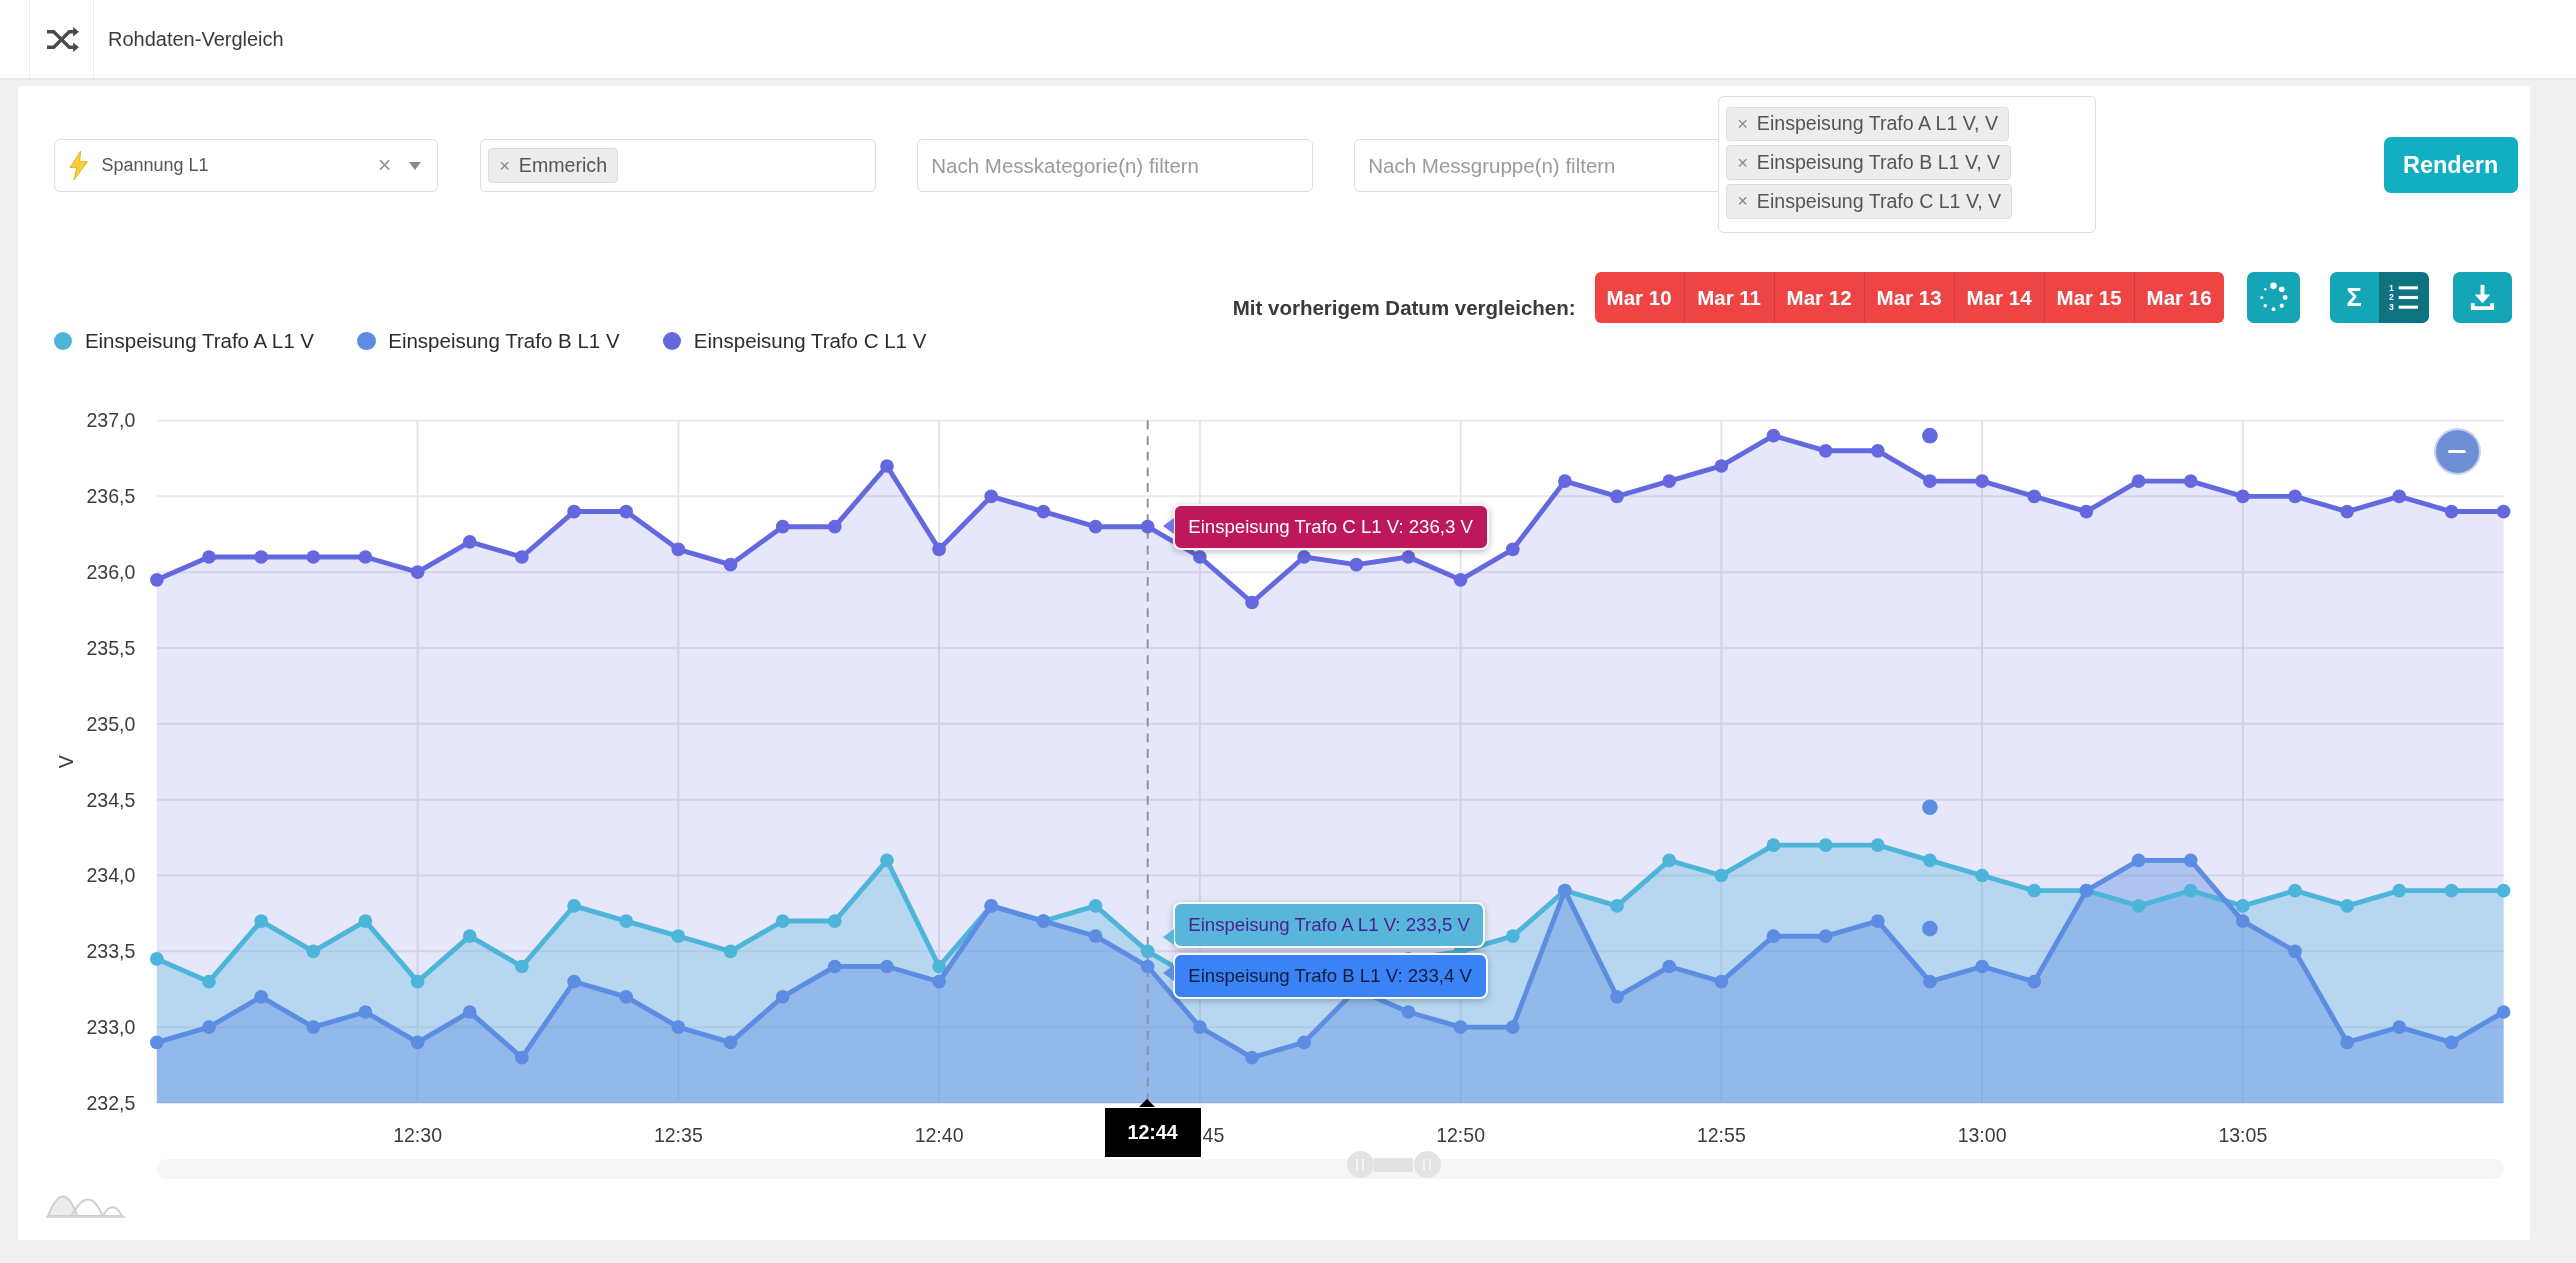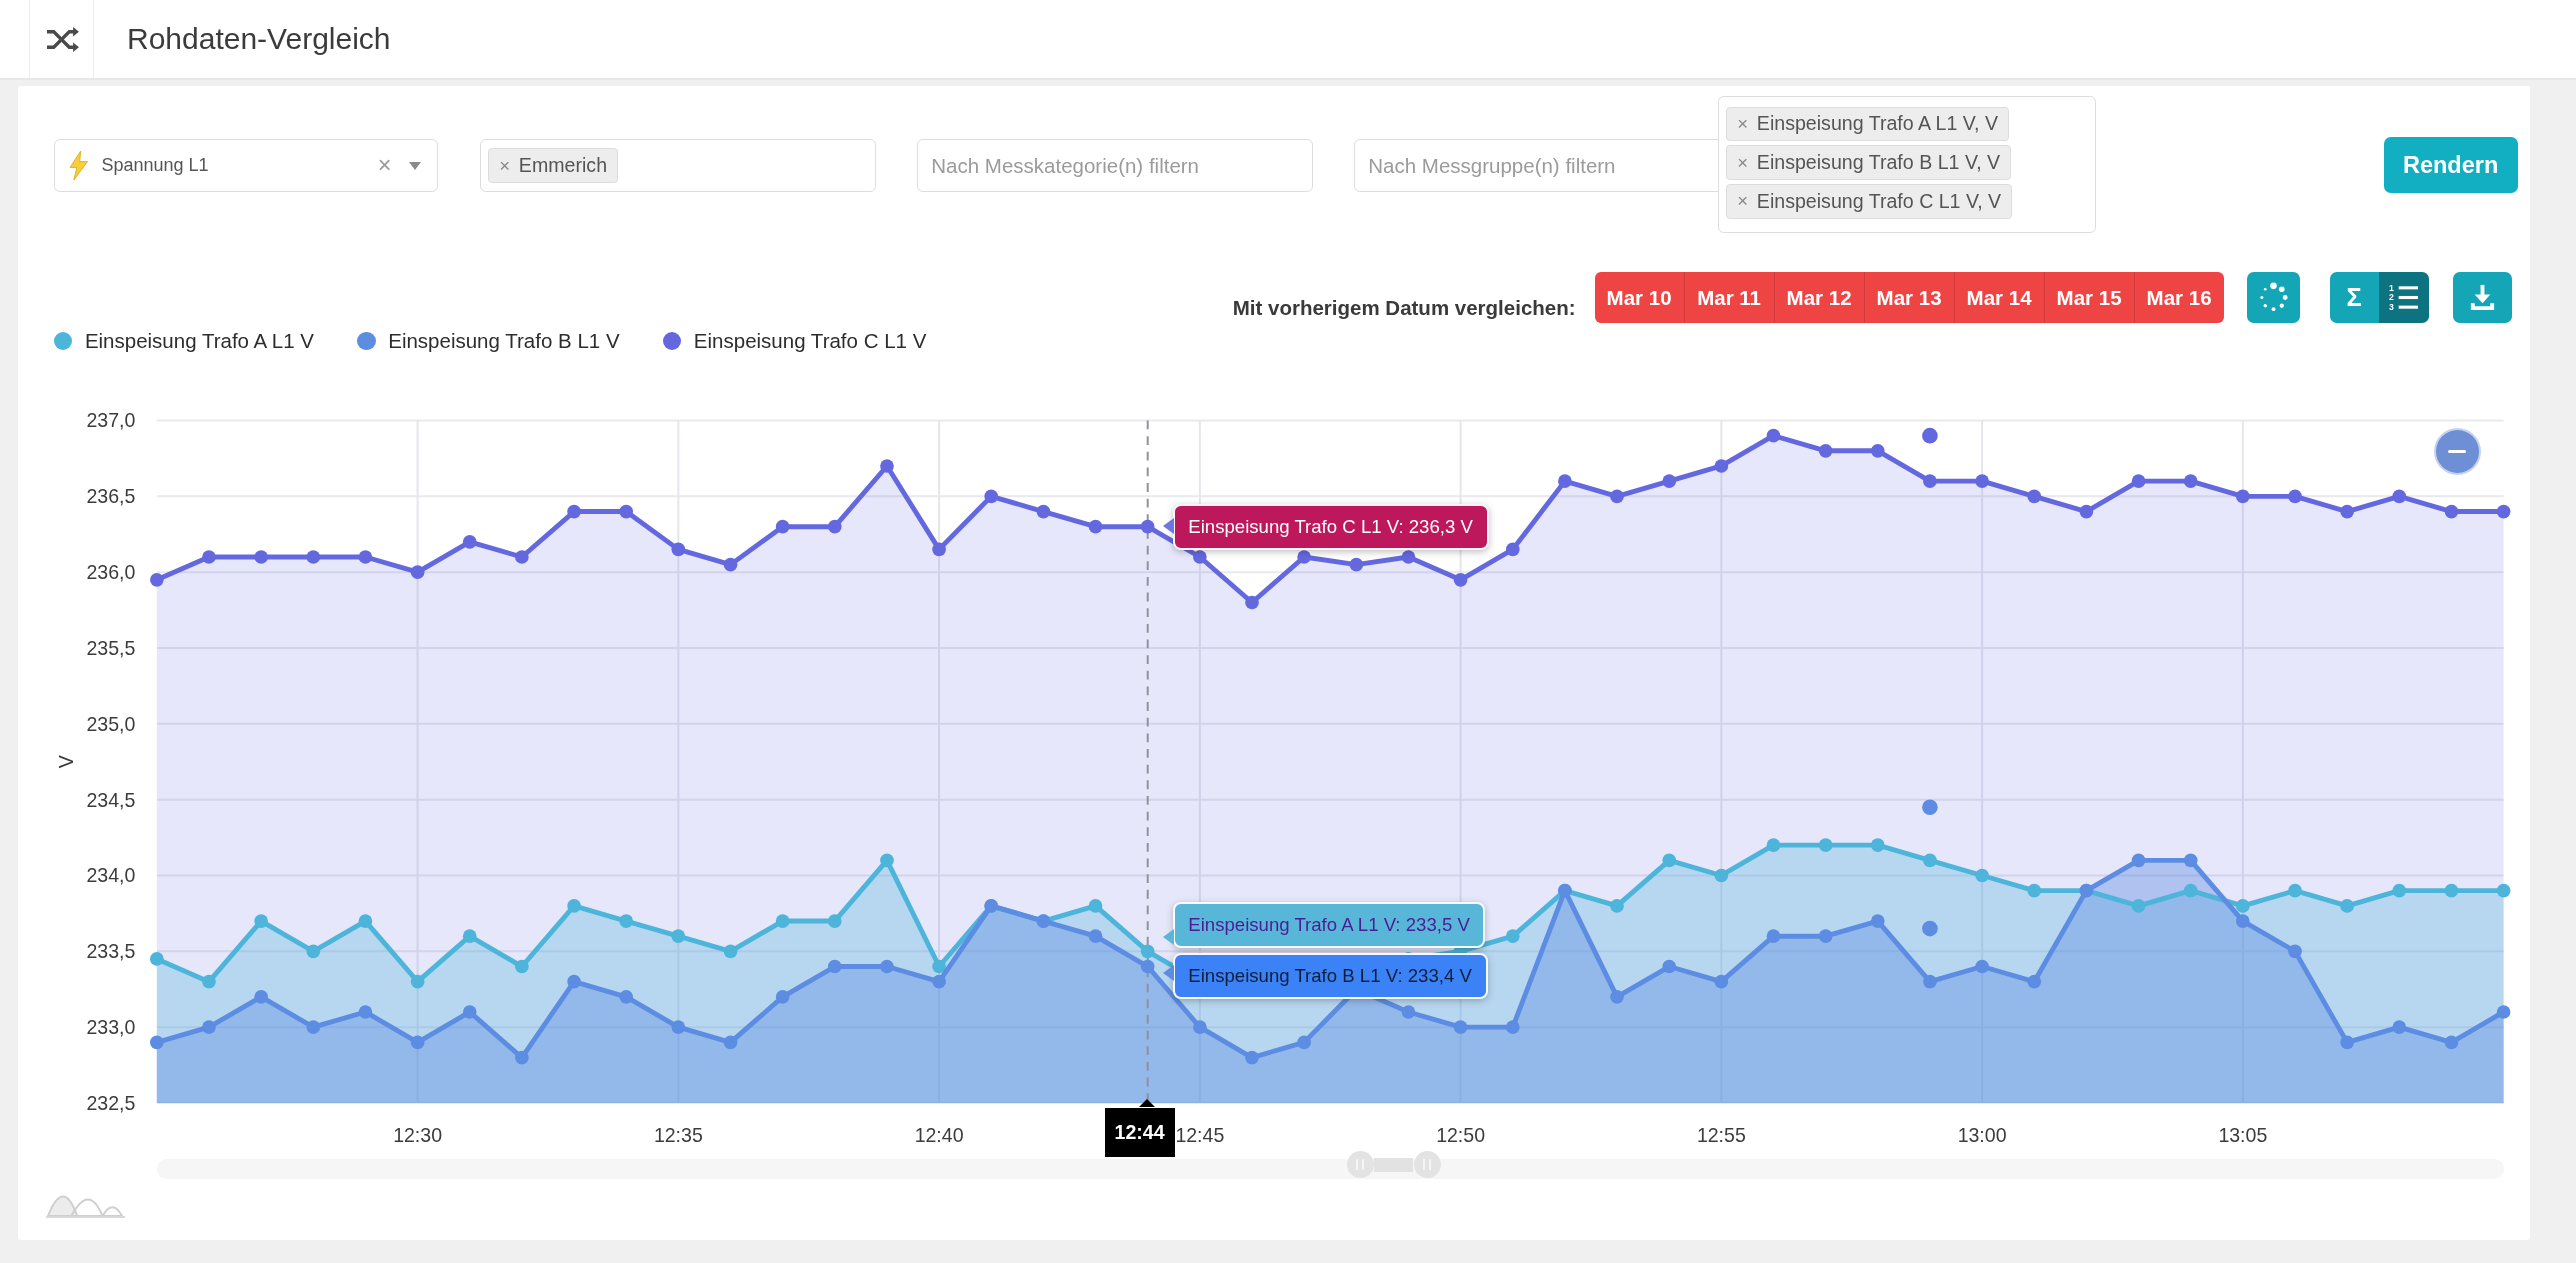--- a/index.html
+++ b/index.html
@@ -1,19 +1,19 @@
 <!DOCTYPE html>
 <html><head>
 <meta charset="utf-8">
 <style>
   html,body{margin:0;padding:0;}
   body{width:2576px;height:1264px;background:#f0f0f1;font-family:"Liberation Sans",sans-serif;overflow:hidden;position:relative;}
   .header{position:absolute;left:0;top:0;width:2576px;height:78px;background:#fff;border-bottom:2px solid #e7e7e7;}
   .menu-cell{position:absolute;left:29px;top:0;width:63px;height:78px;border-left:1px solid #ececec;border-right:1px solid #ececec;display:flex;align-items:center;justify-content:center;cursor:pointer;}
-  .hdr-title{position:absolute;left:127px;top:0;height:78px;line-height:78px;font-size:30px;color:#3b3b3b;}
+  .hdr-title{position:absolute;left:108px;top:0;height:78px;line-height:78px;font-size:20px;color:#3b3b3b;}
   .card{position:absolute;left:17.6px;top:86px;width:2512px;height:1154px;background:#fff;border-radius:2.9px;}
   
   .f-box{position:absolute;background:#fff;border:1px solid #ddd;border-radius:5.9px;box-sizing:border-box;}
   .sel1{left:36px;top:53px;width:384px;height:53px;display:flex;align-items:center;}
   .sel1 .val{font-size:18px;color:#555;margin-left:11.7px;flex:1;}
   .sel1 .clr{color:#999;font-size:23.5px;margin-right:17.6px;cursor:pointer;}
   .caret{width:0;height:0;border-left:6.8px solid transparent;border-right:6.8px solid transparent;border-top:8.8px solid #8a8a8a;margin-right:15.6px;cursor:pointer;}
   .inp2{left:462px;top:53px;width:396px;height:53px;display:flex;align-items:center;padding-left:7.8px;}
   .chip{display:inline-flex;align-items:center;background:#ededed;border:1px solid #dcdcdc;border-radius:3.9px;font-size:19.6px;color:#555;padding:4.9px 9.8px;}
   .chip .x{color:#8a8a8a;margin-right:8.8px;font-size:18.6px;cursor:pointer;}
@@ -37,21 +37,21 @@
   
   .legend{position:absolute;left:36px;top:243px;display:flex;align-items:center;}
   .leg-item{display:flex;align-items:center;margin-right:43px;cursor:pointer;}
   .leg-dot{width:18.6px;height:18.6px;border-radius:50%;margin-right:12.7px;}
   .leg-lbl{font-size:20.5px;color:#2d2d2d;}
   
   svg.chart{position:absolute;left:0;top:0;}
   .ax{font-size:20px;fill:#3c3c3c;font-family:"Liberation Sans",sans-serif;}
   .tip{position:absolute;height:26.4px;line-height:26.4px;font-size:18.6px;padding:7.8px 13.7px;border:2.9px solid rgba(255,255,255,0.95);border-radius:7.8px;box-shadow:0 2px 7.8px rgba(0,0,0,0.25);white-space:nowrap;z-index:5;}
   .tip .arr{position:absolute;left:-11.7px;width:0;height:0;border-top:8.8px solid transparent;border-bottom:8.8px solid transparent;}
-  .cursor-lbl{position:absolute;width:70px;height:49px;background:#000;color:#fff;font-size:19.6px;font-weight:bold;text-align:center;line-height:49px;z-index:6;}
+  .cursor-lbl{position:absolute;width:96px;height:49px;background:#000;color:#fff;font-size:19.6px;font-weight:bold;text-align:center;line-height:49px;z-index:6;}
   .cursor-arr{position:absolute;width:0;height:0;border-left:8.8px solid transparent;border-right:8.8px solid transparent;border-bottom:8.8px solid #000;z-index:6;}
   .zoom-out{position:absolute;width:47px;height:47px;border-radius:50%;background:#6e8fd6;border:2px solid rgba(255,255,255,0.6);box-sizing:border-box;display:flex;align-items:center;justify-content:center;cursor:pointer;z-index:4;}
   .zoom-out span{display:block;width:17.6px;height:2.9px;background:#fff;border-radius:2px;}
   .rs-track{position:absolute;left:139px;top:1073px;width:2347px;height:19.6px;background:#f6f6f6;border-radius:9.8px;}
   .rs-conn{position:absolute;left:1356px;top:1072px;width:39px;height:13.7px;background:#e2e2e2;}
   .rs-handle{position:absolute;width:27px;height:27px;border-radius:50%;background:#e3e3e3;top:1065px;display:flex;align-items:center;justify-content:center;gap:3.9px;cursor:ew-resize;z-index:3;}
   .rs-handle i{display:block;width:2px;height:10.8px;background:#f5f5f5;}
   .mini-ico{position:absolute;left:26.4px;top:1083px;cursor:pointer;}
 </style>
 </head>

